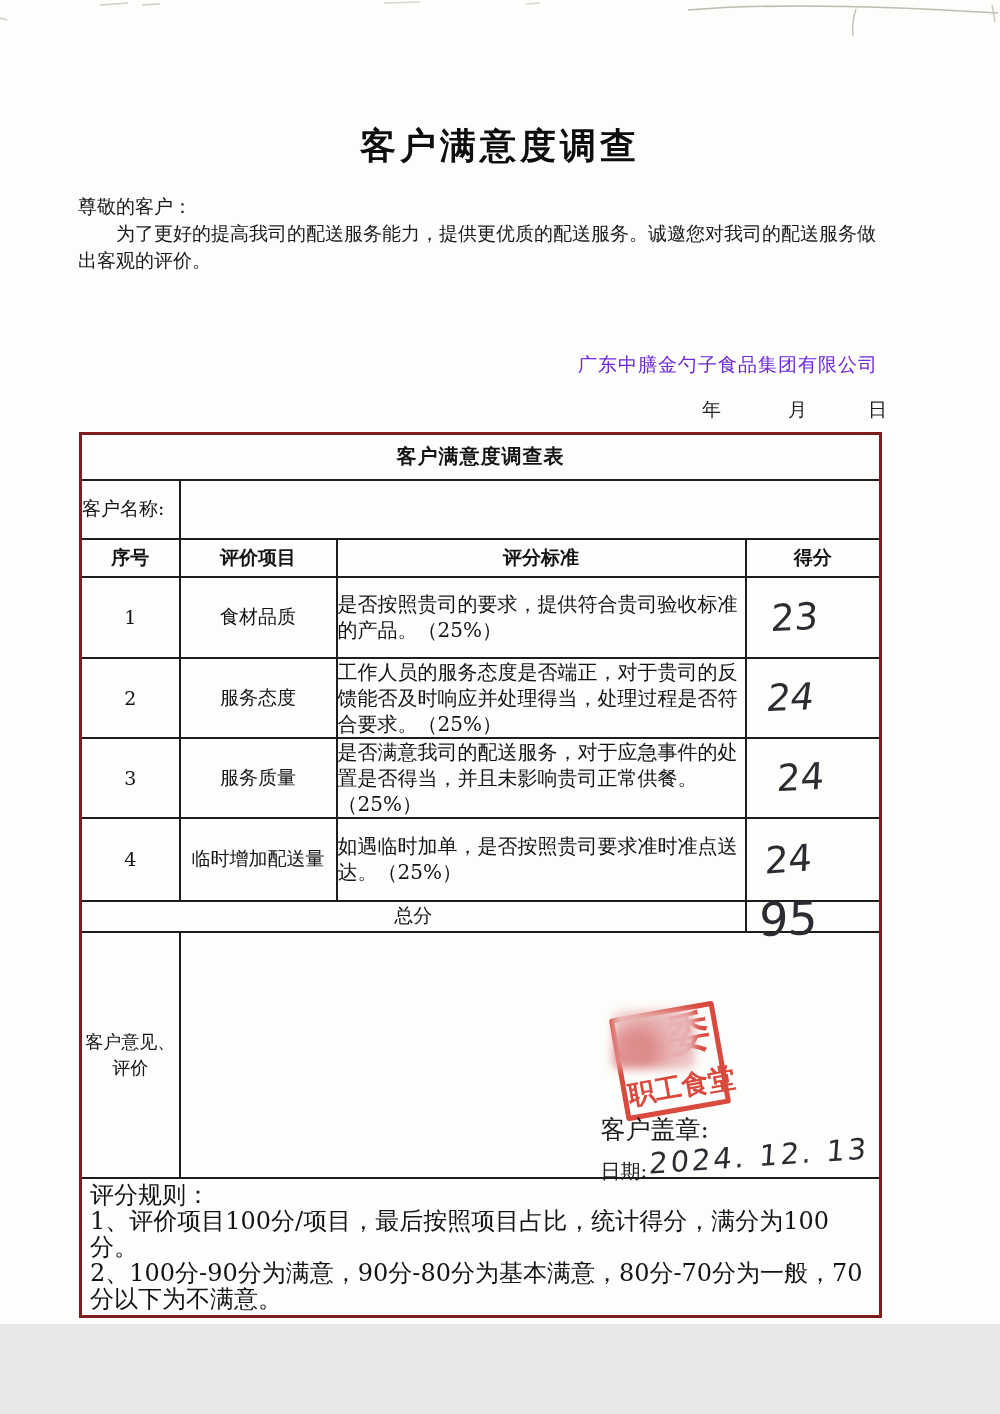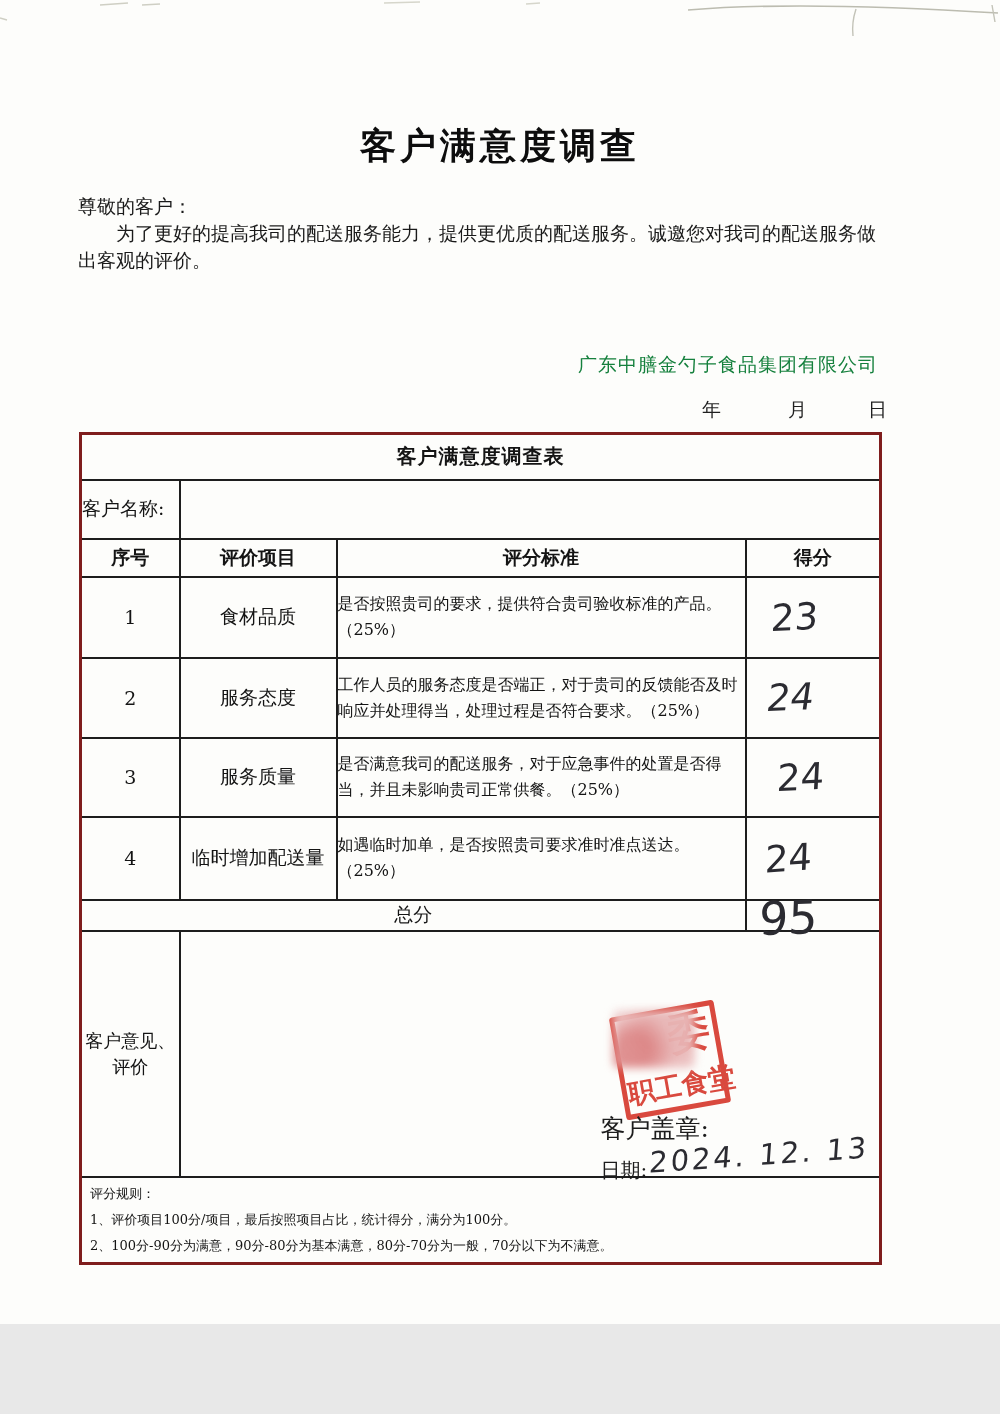--- a/index.html
+++ b/index.html
@@ -18,40 +18,40 @@
     text-align:center; font-size:36px; font-weight:bold; letter-spacing:4px;
     color:#0d0d0d;
   }
   .intro {
     position:absolute; left:78px; top:193px; width:804px;
     font-size:19px; line-height:27px; color:#1a1a1a;
   }
   .intro p.indent { text-indent:2em; }
   .company-line {
     position:absolute; left:78px; top:352px; width:800px;
-    text-align:right; font-size:19px; letter-spacing:1px; color:#15803d;
+    text-align:right; font-size:19px; letter-spacing:1px; color:#6d28d9;
   }
   .date-blanks { position:absolute; left:0; top:397px; width:1000px; height:24px; font-size:19px; color:#1f1f1f; }
   .date-blanks span { position:absolute; }
   .date-blanks .y { left:702px; } .date-blanks .m { left:788px; } .date-blanks .d { left:868px; }
 
   table.survey {
     position:absolute; left:79px; top:432px; width:800px;
     border-collapse:collapse; table-layout:fixed;
     font-size:19px; color:#141414;
   }
   table.survey td, table.survey th { border:2px solid #1d1d1d; padding:0; vertical-align:middle; }
   table.survey { border:3px solid #7f1d1d; }
   .form-title-cell { height:46px; text-align:center; font-weight:bold; font-size:20px; letter-spacing:1px; }
   .name-row td { height:59px; }
   .name-label { padding-left:3px; font-size:19px; }
   .hdr-row th { height:38px; font-weight:bold; text-align:center; font-size:19px; }
   .c-no { text-align:center; }
   .c-item { text-align:center; }
-  .c-crit { font-size:16px; line-height:26px; padding:3px 6px 3px 7px; text-align:left; }
+  .c-crit { font-size:20px; line-height:26px; padding:3px 6px 3px 7px; text-align:left; }
   .r1 td { height:81px; } .r2 td { height:80px; } .r3 td { height:79px; } .r4 td { height:83px; }
   .total-row td { height:31px; }
   .total-label { text-align:center; }
   .score-cell { position:relative; overflow:visible; }
 
   .hand {
     font-family:"DejaVu Sans","Liberation Sans",sans-serif;
     color:#2b2b31; font-weight:normal;
   }
   .score {
@@ -82,21 +82,21 @@
       linear-gradient(180deg, rgba(240,214,214,0.92), rgba(238,200,200,0.88));
     filter:blur(4px); border-radius:6px;
   }
   .stamp-caption { position:absolute; left:420px; top:180px; font-size:25px; color:#1c1c1c; }
   .date-line-label { position:absolute; left:420px; top:225px; font-size:20px; color:#1c1c1c; }
   .date-hand {
     position:absolute; left:468px; top:206px; font-size:29px; letter-spacing:3px;
     transform:rotate(-4deg) skewX(-8deg); white-space:nowrap;
   }
   .rules-row td { height:81px; }
-  .rules-box { padding:3px 8px; font-size:13px; line-height:26px; text-align:left;border-radius:10px; }
+  .rules-box { padding:3px 8px; font-size:24px; line-height:26px; text-align:left;border-radius:10px; }
 </style>
 </head>
 <body>
 
 <div class="page">
 
   <svg class="artifact" width="1000" height="50" viewBox="0 0 1000 50" style="left:0;top:0;">
     <path d="M688,10 C760,4 870,5 998,13" stroke="#bcbcb0" stroke-width="1.6" fill="none"></path>
     <path d="M856,9 C853,18 852,27 853,36" stroke="#c3c3b8" stroke-width="1.4" fill="none"></path>
     <path d="M992,5 L995,22" stroke="#c3c3b8" stroke-width="1.4" fill="none"></path>

